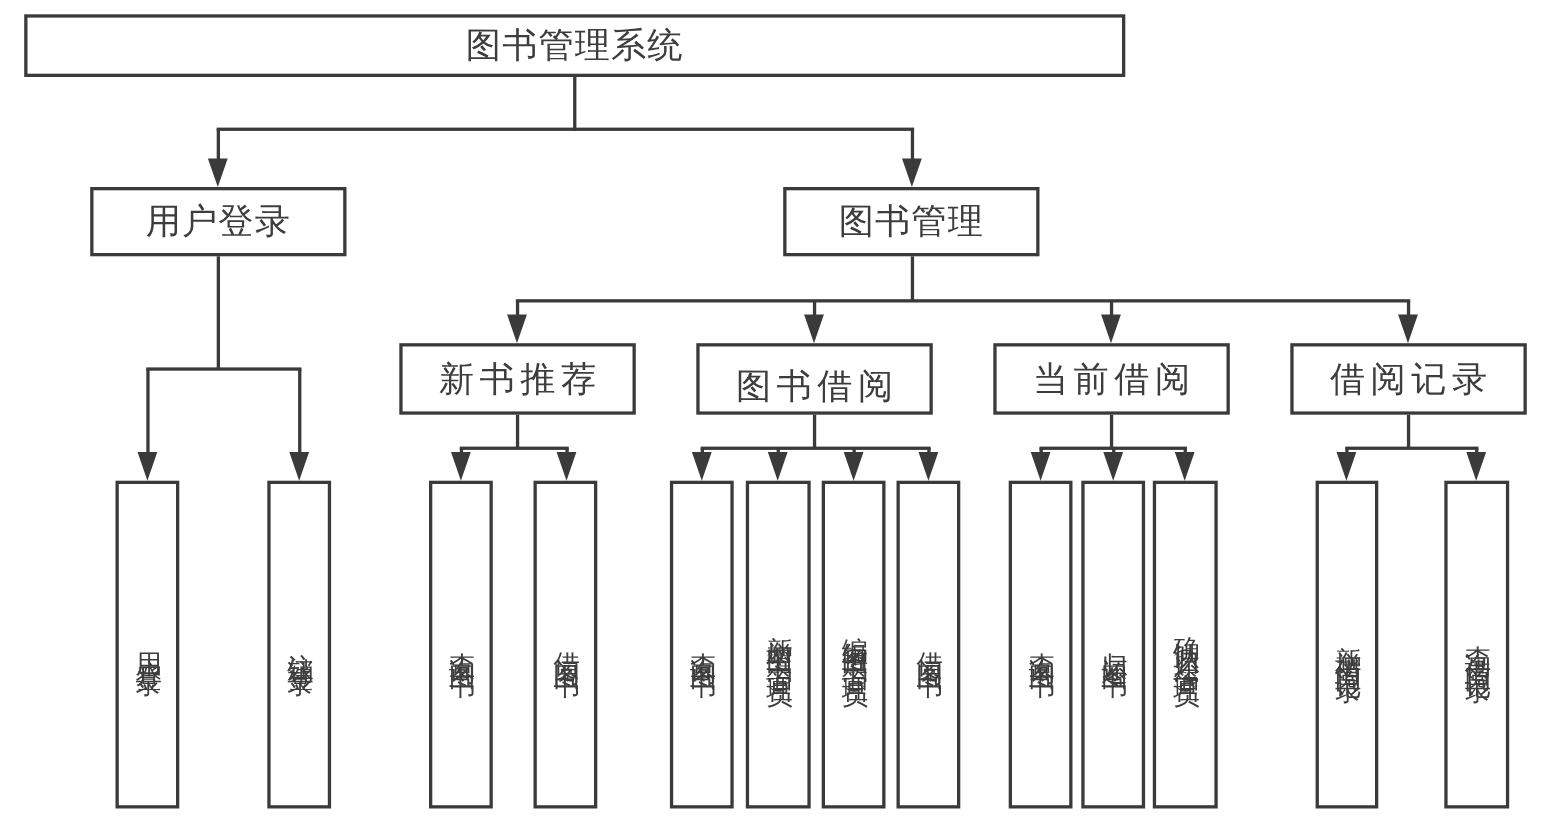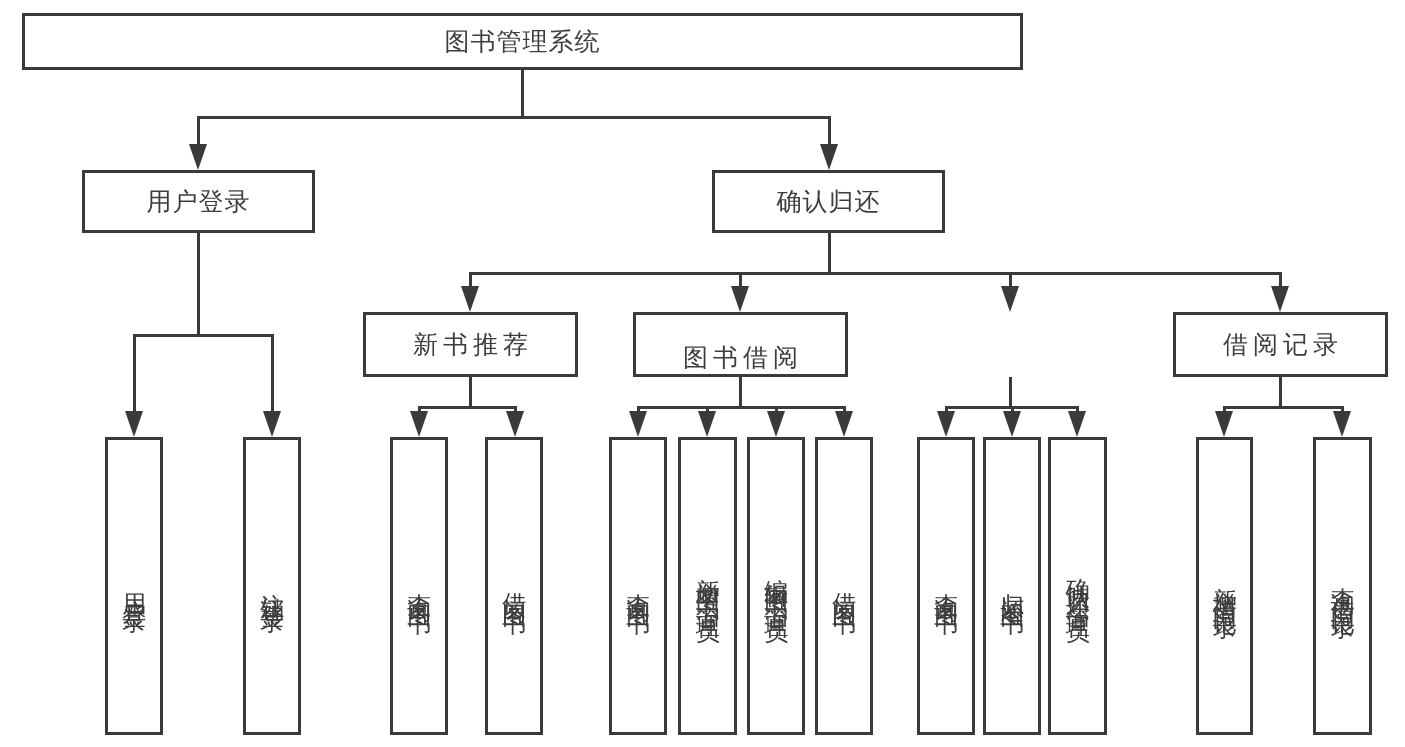--- a/index.html
+++ b/index.html
@@ -17,21 +17,21 @@
     overflow:hidden;
   }
   .box{
     position:absolute;
     box-sizing:border-box;
     border:3px solid var(--line);
     background:var(--bg);
     display:flex;align-items:center;justify-content:center;
     color:var(--text);
   }
-  .box.h span{font-size:25px;letter-spacing:1px;white-space:nowrap;}
+  .box.h span{font-size:32px;letter-spacing:1px;white-space:nowrap;}
   .box.h.l3 span{letter-spacing:5px;margin-right:-5px;}
   .box.v span{
     writing-mode:vertical-rl;
     text-orientation:mixed;
     font-size:24px;
     letter-spacing:6px;
     line-height:1.1;
     white-space:nowrap;
   }
   .vline,.hline{position:absolute;background:var(--line);}
@@ -54,27 +54,30 @@
 <body>
 
 <div class="canvas" id="canvas">
 <div class="box h" style="left: 22px; top: 13px; width: 1001px; height: 57px;">
       <span>图书管理系统</span>
     </div>
     <div class="box h" style="left: 82px; top: 170px; width: 233px; height: 63px;">
       <span>用户登录</span>
     </div>
     <div class="box h" style="left: 712px; top: 170px; width: 233px; height: 63px;">
-      <span>确认归还</span>
+      <span>图书管理</span>
     </div>
     <div class="box h l3" style="left: 363px; top: 312px; width: 215px; height: 65px; justify-content: center;">
       <span>新书推荐</span>
     </div>
     <div class="box h l3" style="left: 633px; top: 312px; width: 215px; height: 65px; align-items: flex-end;">
       <span>图书借阅</span>
+    </div>
+    <div class="box h l3" style="left: 903px; top: 312px; width: 215px; height: 65px;">
+      <span>当前借阅</span>
     </div>
     <div class="box h l3" style="left: 1173px; top: 312px; width: 215px; height: 65px;">
       <span>借阅记录</span>
     </div>
     <div class="box v" style="left: 105px; top: 437px; width: 58px; height: 298px;">
       <span>用户登录</span>
     </div>
     <div class="box v" style="left: 243px; top: 437px; width: 58px; height: 298px;">
       <span>注销登录</span>
     </div>

